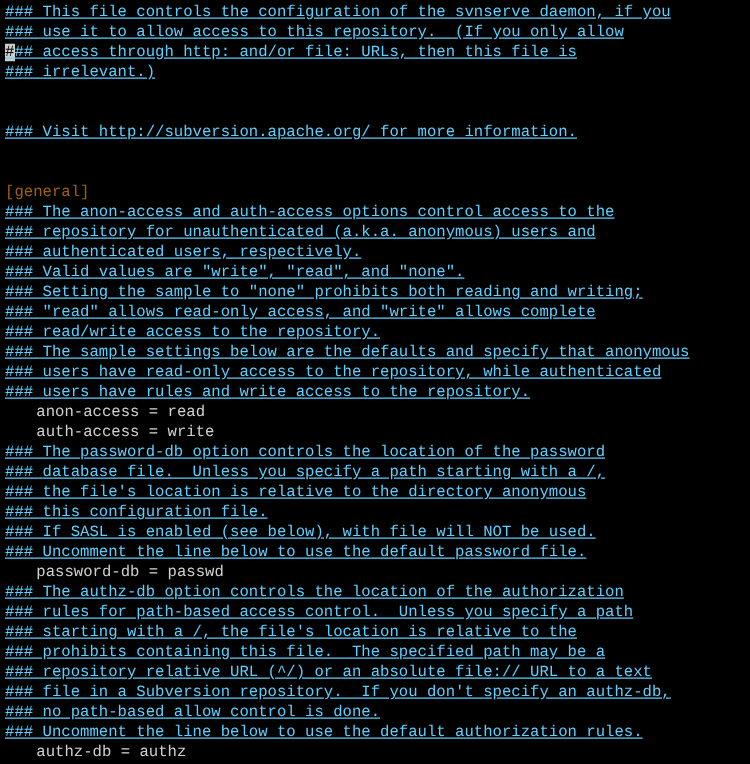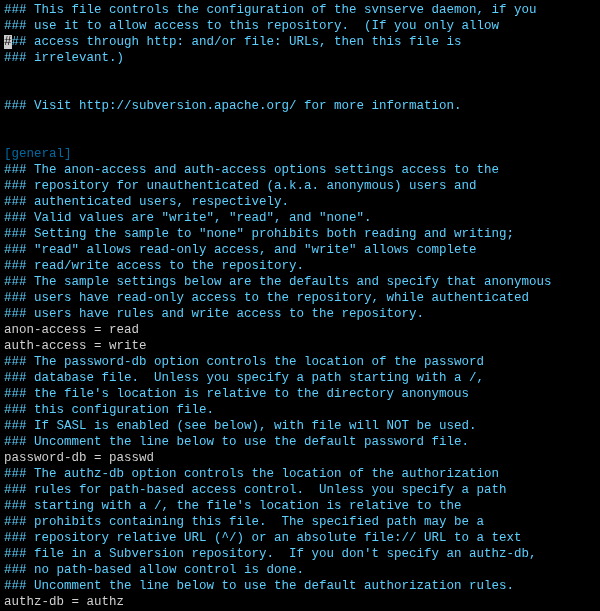--- a/index.html
+++ b/index.html
@@ -12,41 +12,41 @@
   }
   pre {
     margin: 0;
     padding: 2px 4px;
     font-family: "Consolas", "Courier New", monospace;
     font-size: 12.5px;
     line-height: 16px;
     color: #5cd0ff;
     white-space: pre;
   }
-  .comment { color: #5cd0ff; }
-  .section { color: #0369a1; }
-  .config  { color: #d0d0d0; }
+  .comment { color: #5cd0ff; text-decoration: underline; }
+  .section { color: #a16207; }
+  .config  { color: #d0d0d0; margin-left: 25px; }
   .cursor  {
     color: #000000;
     background: #cccccc;
   }
   .blank { height: 16px; display: block; }
 </style>
 </head>
 <body>
 
 <pre id="editor"><span class="comment">### This file controls the configuration of the svnserve daemon, if you</span>
 <span class="comment">### use it to allow access to this repository.  (If you only allow</span>
 <span class="comment"><span></span><span class="cursor">#</span><span>## access through http: and/or file: URLs, then this file is</span></span>
 <span class="comment">### irrelevant.)</span>
 <span class="blank">&nbsp;</span>
 <span class="comment">### Visit http://subversion.apache.org/ for more information.</span>
 <span class="blank">&nbsp;</span>
 <span class="section">[general]</span>
-<span class="comment">### The anon-access and auth-access options settings access to the</span>
+<span class="comment">### The anon-access and auth-access options control access to the</span>
 <span class="comment">### repository for unauthenticated (a.k.a. anonymous) users and</span>
 <span class="comment">### authenticated users, respectively.</span>
 <span class="comment">### Valid values are "write", "read", and "none".</span>
 <span class="comment">### Setting the sample to "none" prohibits both reading and writing;</span>
 <span class="comment">### "read" allows read-only access, and "write" allows complete</span>
 <span class="comment">### read/write access to the repository.</span>
 <span class="comment">### The sample settings below are the defaults and specify that anonymous</span>
 <span class="comment">### users have read-only access to the repository, while authenticated</span>
 <span class="comment">### users have rules and write access to the repository.</span>
 <span class="config">anon-access = read</span>

